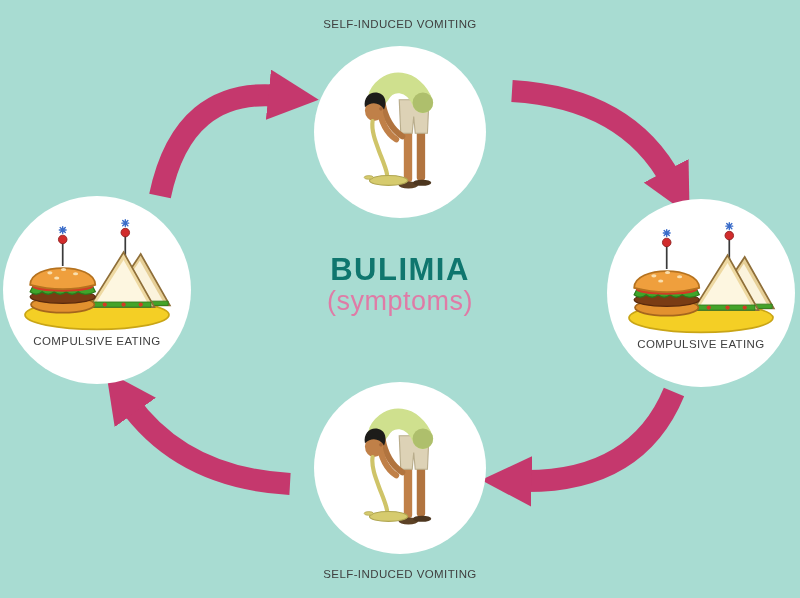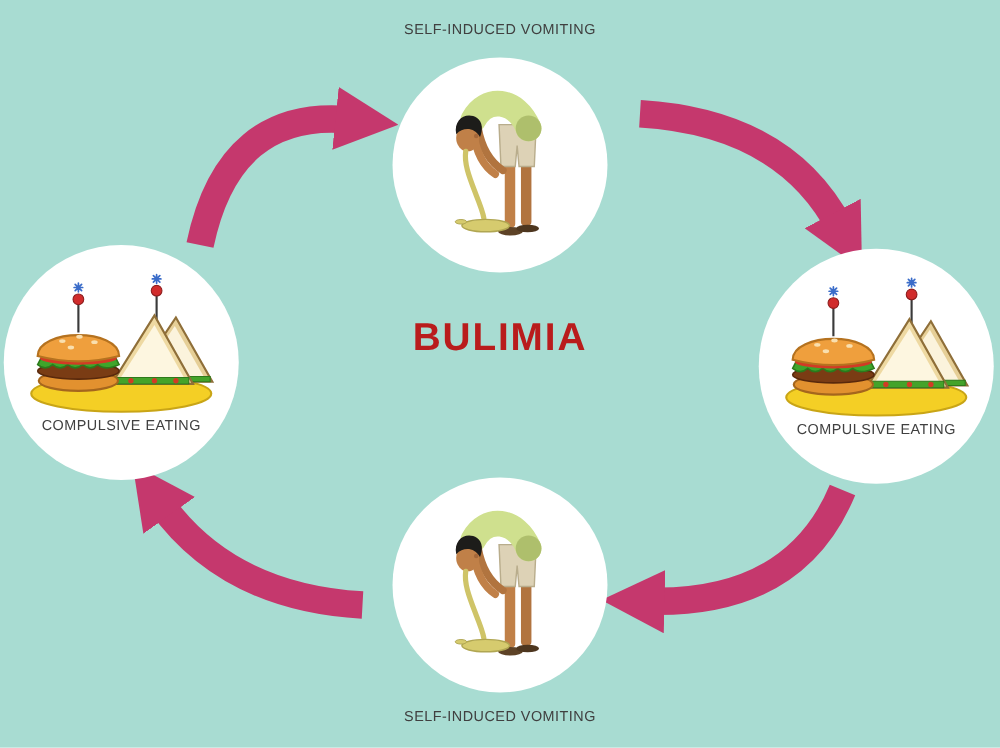--- a/index.html
+++ b/index.html
@@ -37,21 +37,21 @@
   .center-title{
     position:absolute;
     top:254px;left:0;width:100%;
     text-align:center;
     line-height:1.05;
   }
   .center-title .main{
     font-size:31px;
     font-weight:bold;
     letter-spacing:1.5px;
-    color:#b91c1c;
+    color:#0f766e;
   }
   .center-title .sub{
     font-size:27px;
     font-weight:normal;
     color:#df7ba6;
     letter-spacing:0.5px;
   }
 </style>
 </head>
 <body>
@@ -159,15 +159,16 @@
 
   <div class="circle circle-left">
     <svg class="illu illu-food" viewBox="0 0 190 140">
         <use href="#sym-food"></use>
       </svg>
     <div class="node-label label-inside">COMPULSIVE EATING</div>
   </div>
 
   <div class="center-title">
     <div class="main">BULIMIA</div>
+    <div class="sub">(symptoms)</div>
   </div>
 
 </div>
 
 </body></html>

